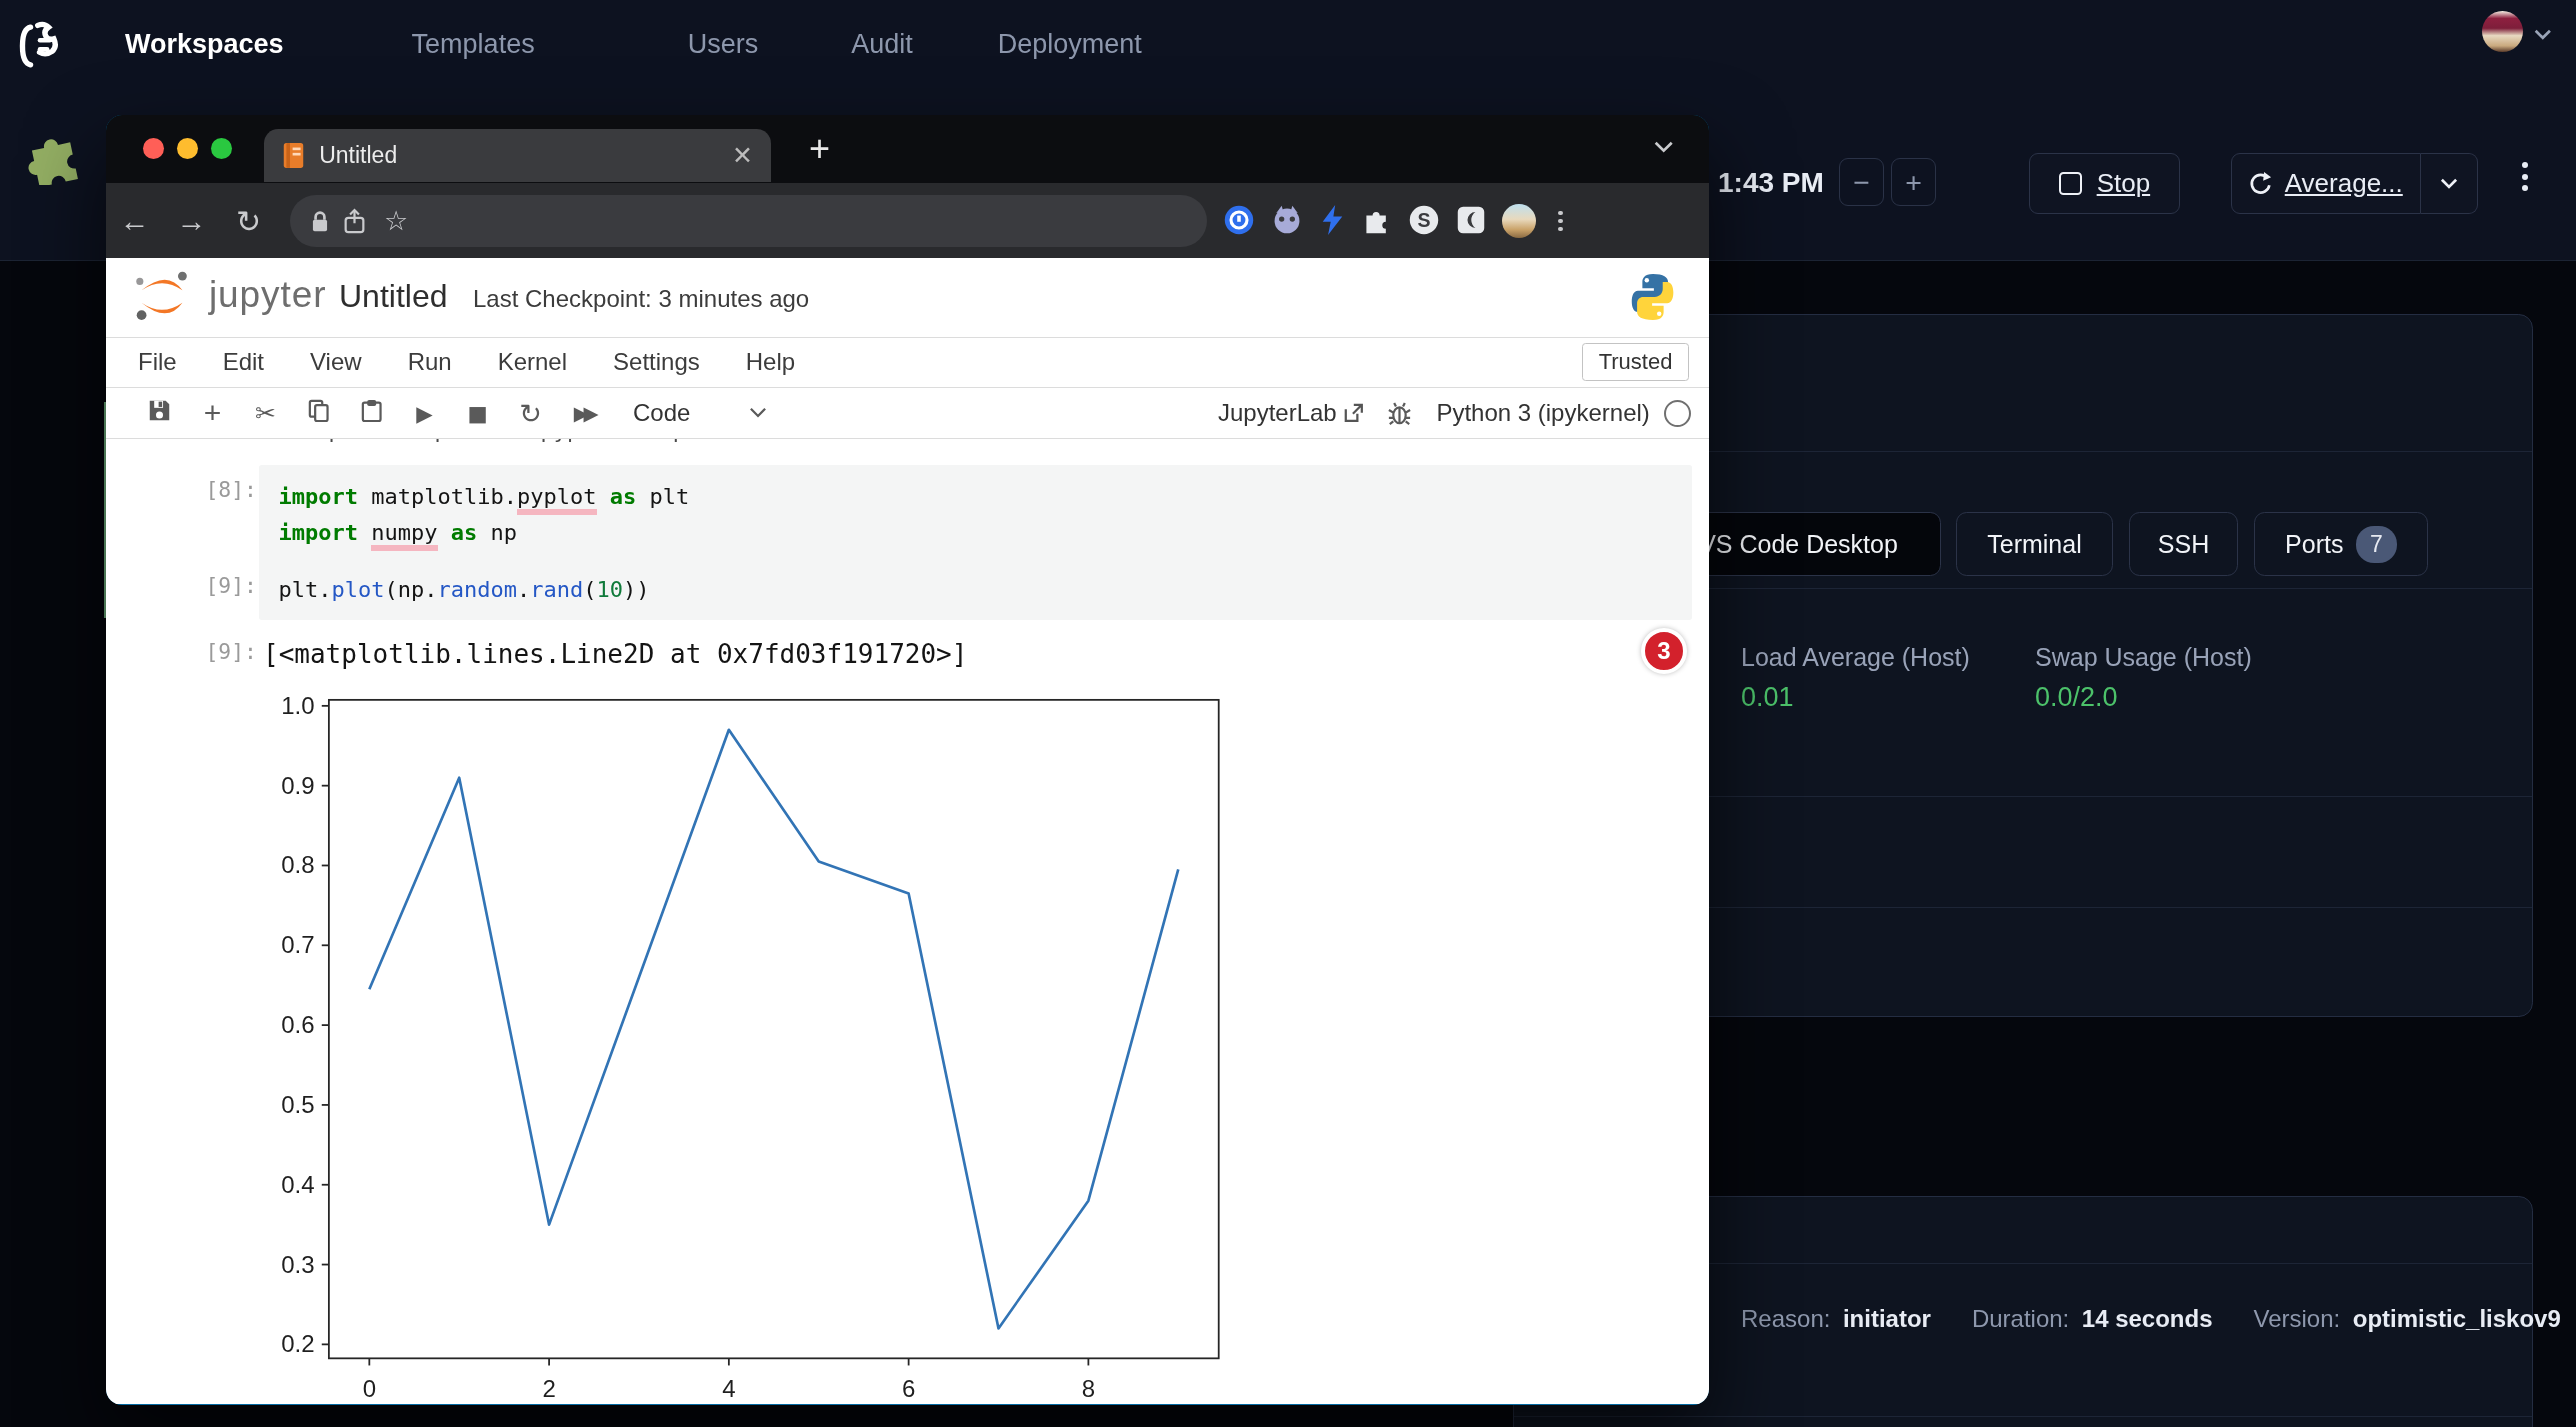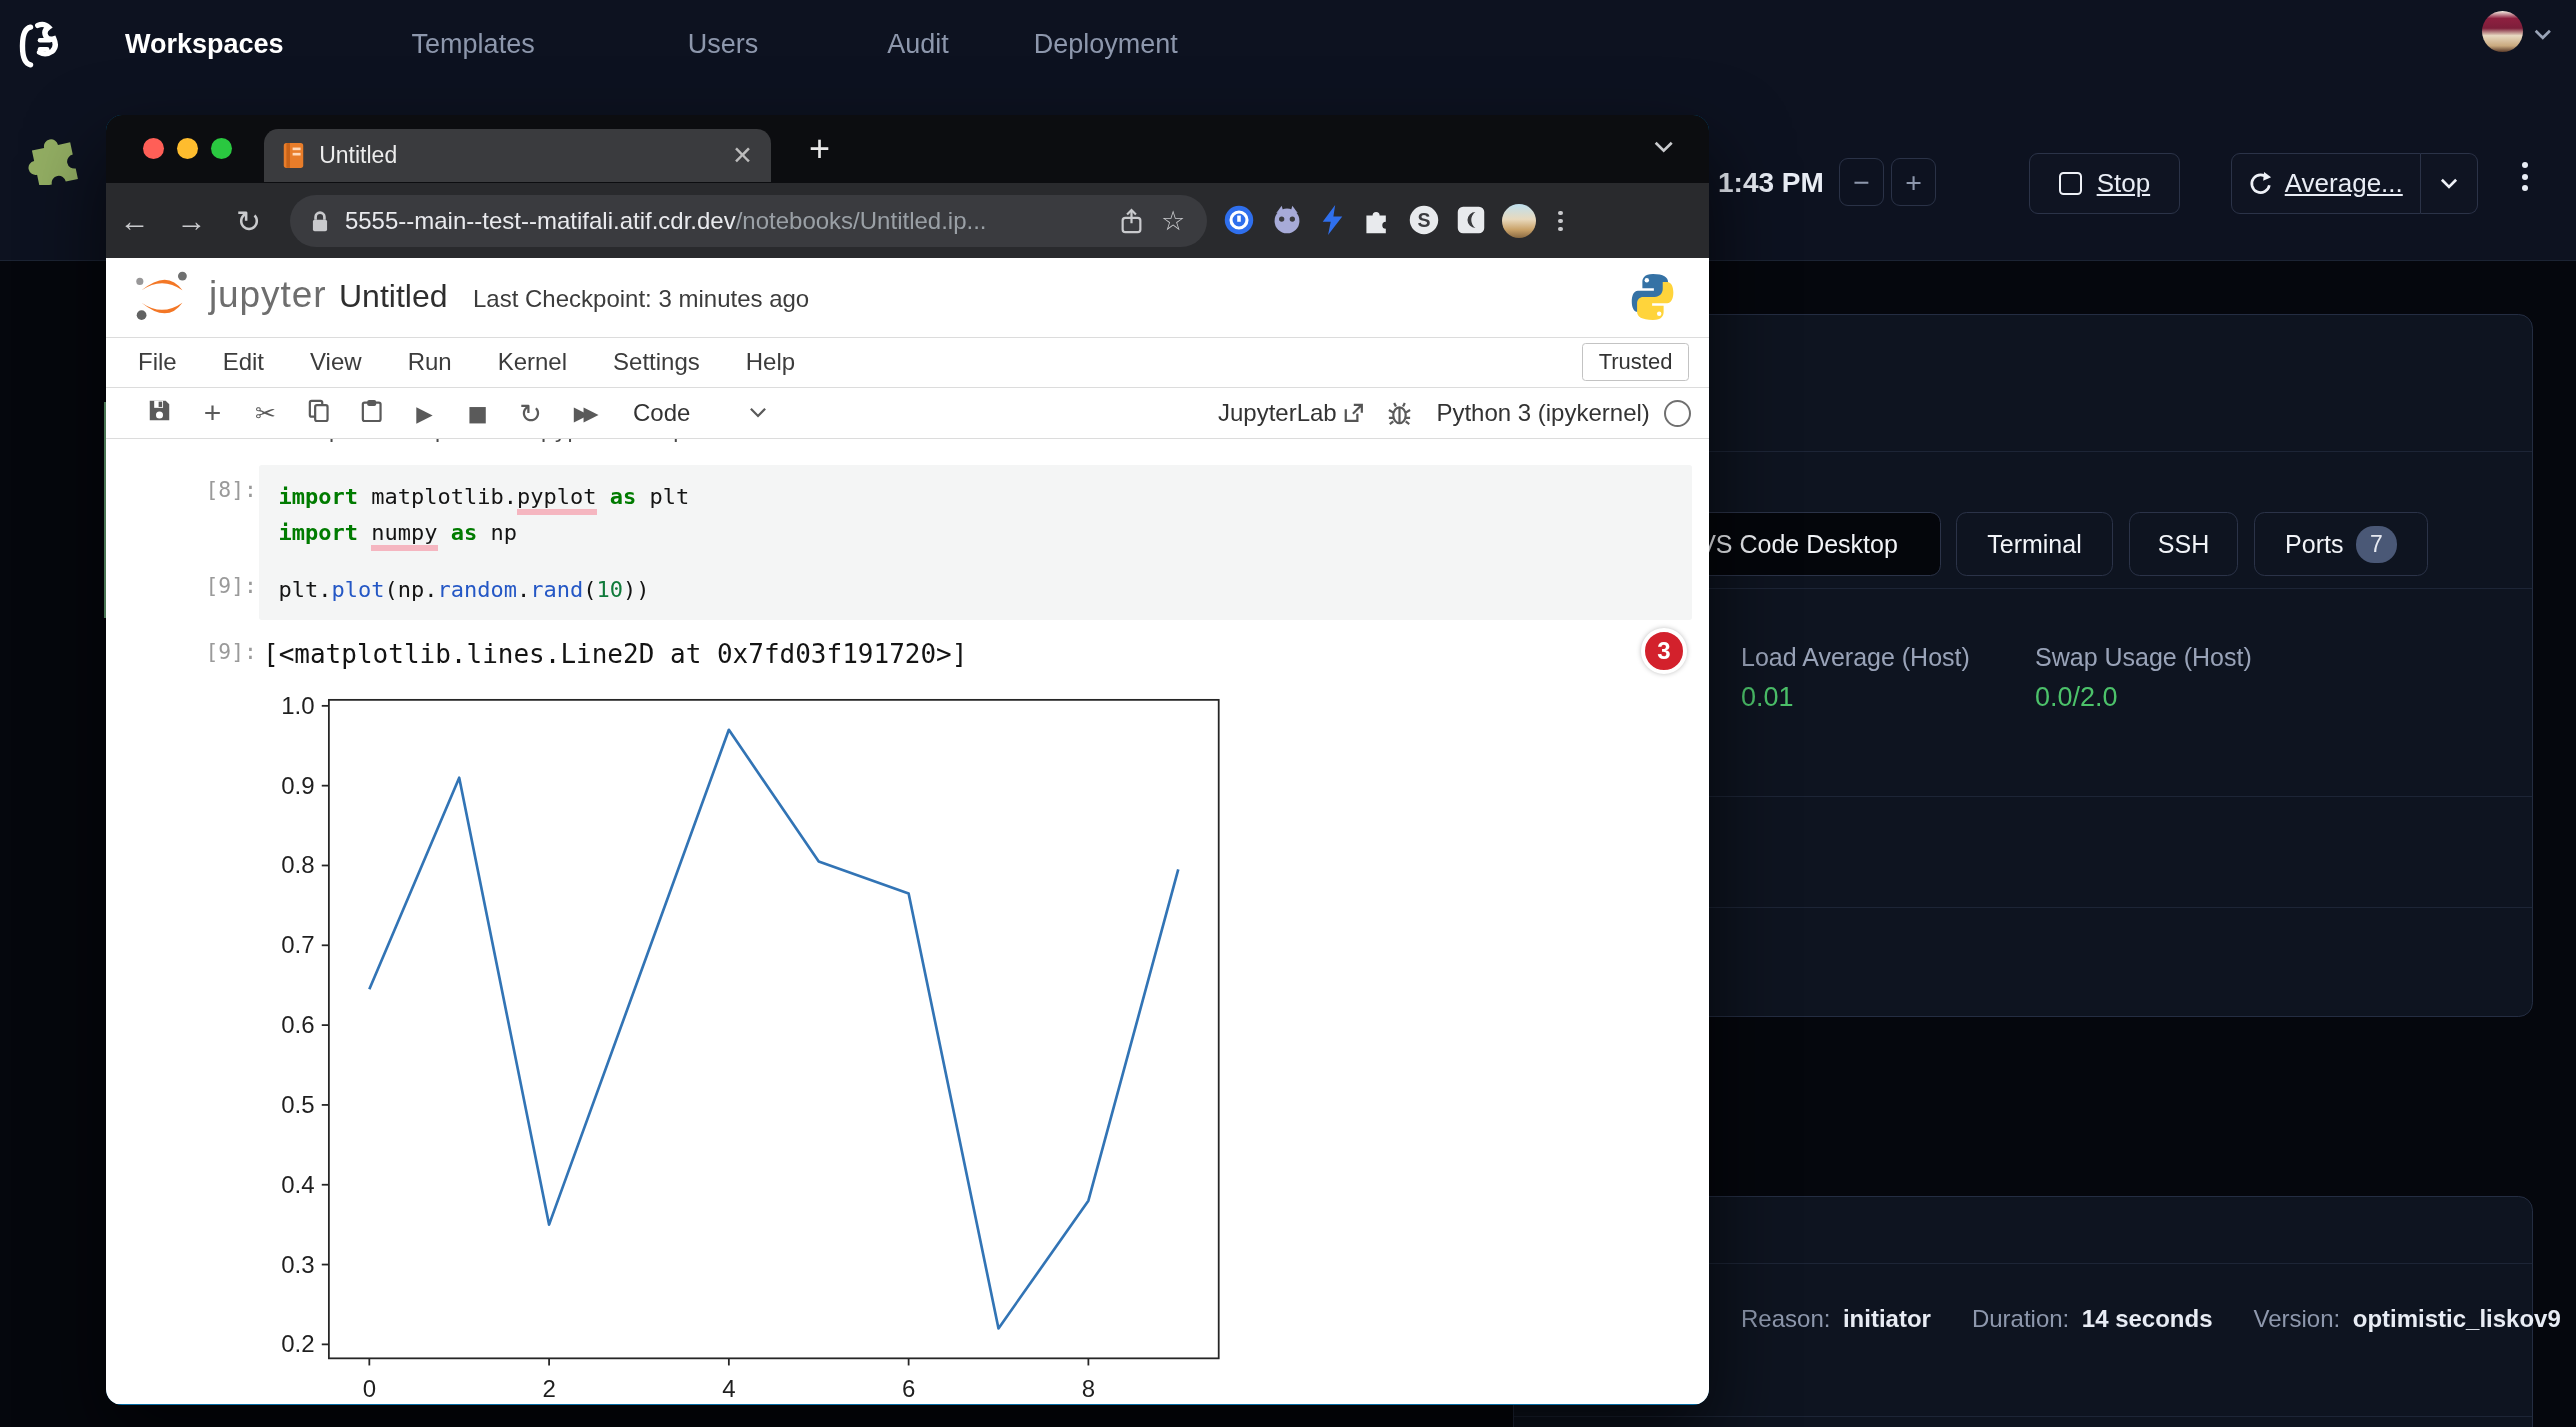--- a/index.html
+++ b/index.html
@@ -66,21 +66,21 @@
     <path d="M14 8 q-9 2 -9 21 q0 19 9 21 M22 6 q7 -3 12 2 q-6 4 -3 10 q3 5 9 3 q4 9 -2 14 q-7 5 -14 1" fill="none" stroke="#ffffff" stroke-width="6" stroke-linecap="round"></path>
     <rect x="22" y="20" width="16" height="5" rx="2.5" fill="#fff"></rect>
     <rect x="22" y="30" width="13" height="5" rx="2.5" fill="#fff"></rect>
   </svg>
 </div>
 
 <div class="abs" style="left:125px;top:28.5px;display:flex;gap:0;">
   <span class="nav-item active" style="margin-right:128px;">Workspaces</span>
   <span class="nav-item" style="margin-right:122px;">Templates</span>
   <span class="nav-item" style="margin-right:93px;margin-left:31px;">Users</span>
-  <span class="nav-item" style="margin-right:85px;margin-left:36px;">Audit</span>
+  <span class="nav-item" style="margin-right:85px;">Audit</span>
   <span class="nav-item">Deployment</span>
 </div>
 
 <div class="abs" style="left:2482px;top:10.7px;width:41px;height:41px;border-radius:50%;overflow:hidden;
   background:linear-gradient(180deg,#f5efe4 0%,#8e2040 18%,#7e1e3a 42%,#e8d9c2 60%,#c9a97e 85%,#5a3b2a 100%);"></div>
 <div class="abs" style="left:2533px;top:27px;">
   <svg width="19.6" height="12.5" viewBox="0 0 22 14">
       <polyline points="3,3 11,11 19,3" fill="none" stroke="#9aa4b8" stroke-width="3"></polyline>
     </svg>
 </div>
@@ -190,23 +190,20 @@
   <div class="abs" id="toolbar">
     <span class="chrome-ic">←</span>
     <span class="chrome-ic">→</span>
     <span class="chrome-ic" style="font-family:'DejaVu Sans',sans-serif;">↻</span>
 
     <div id="omnibox" style="width:917px;margin-left:12.5px;">
       <svg width="18" height="23" viewBox="0 0 20 26">
         <rect x="2" y="11" width="16" height="13" rx="2" fill="#c9cacd"></rect>
         <path d="M5 11 v-3 a5 5 0 0 1 10 0 v3" fill="none" stroke="#c9cacd" stroke-width="3"></path>
       </svg>
-      <span style="font-size:24px;margin-left:16px;white-space:nowrap;overflow:hidden;flex:1;">
-        <span style="color:#e9eaee;">5555--main--test--matifali.atif.cdr.dev</span><span style="color:#9aa0a6;">/notebooks/Untitled.ip...</span>
-      </span>
       <svg width="23" height="27" viewBox="0 0 26 30" style="margin-left:14.2px;">
         <rect x="3" y="11" width="20" height="16" rx="3" fill="none" stroke="#c9cacd" stroke-width="2.5"></rect>
         <line x1="13" y1="2" x2="13" y2="17" stroke="#c9cacd" stroke-width="2.5"></line>
         <polyline points="8,7 13,2 18,7" fill="none" stroke="#c9cacd" stroke-width="2.5"></polyline>
       </svg>
       <span style="color:#c9cacd;font-size:27px;margin-left:18px;">☆</span>
     </div>
 
     <span class="exticon">
       <svg width="32" height="32" viewBox="0 0 36 36">

